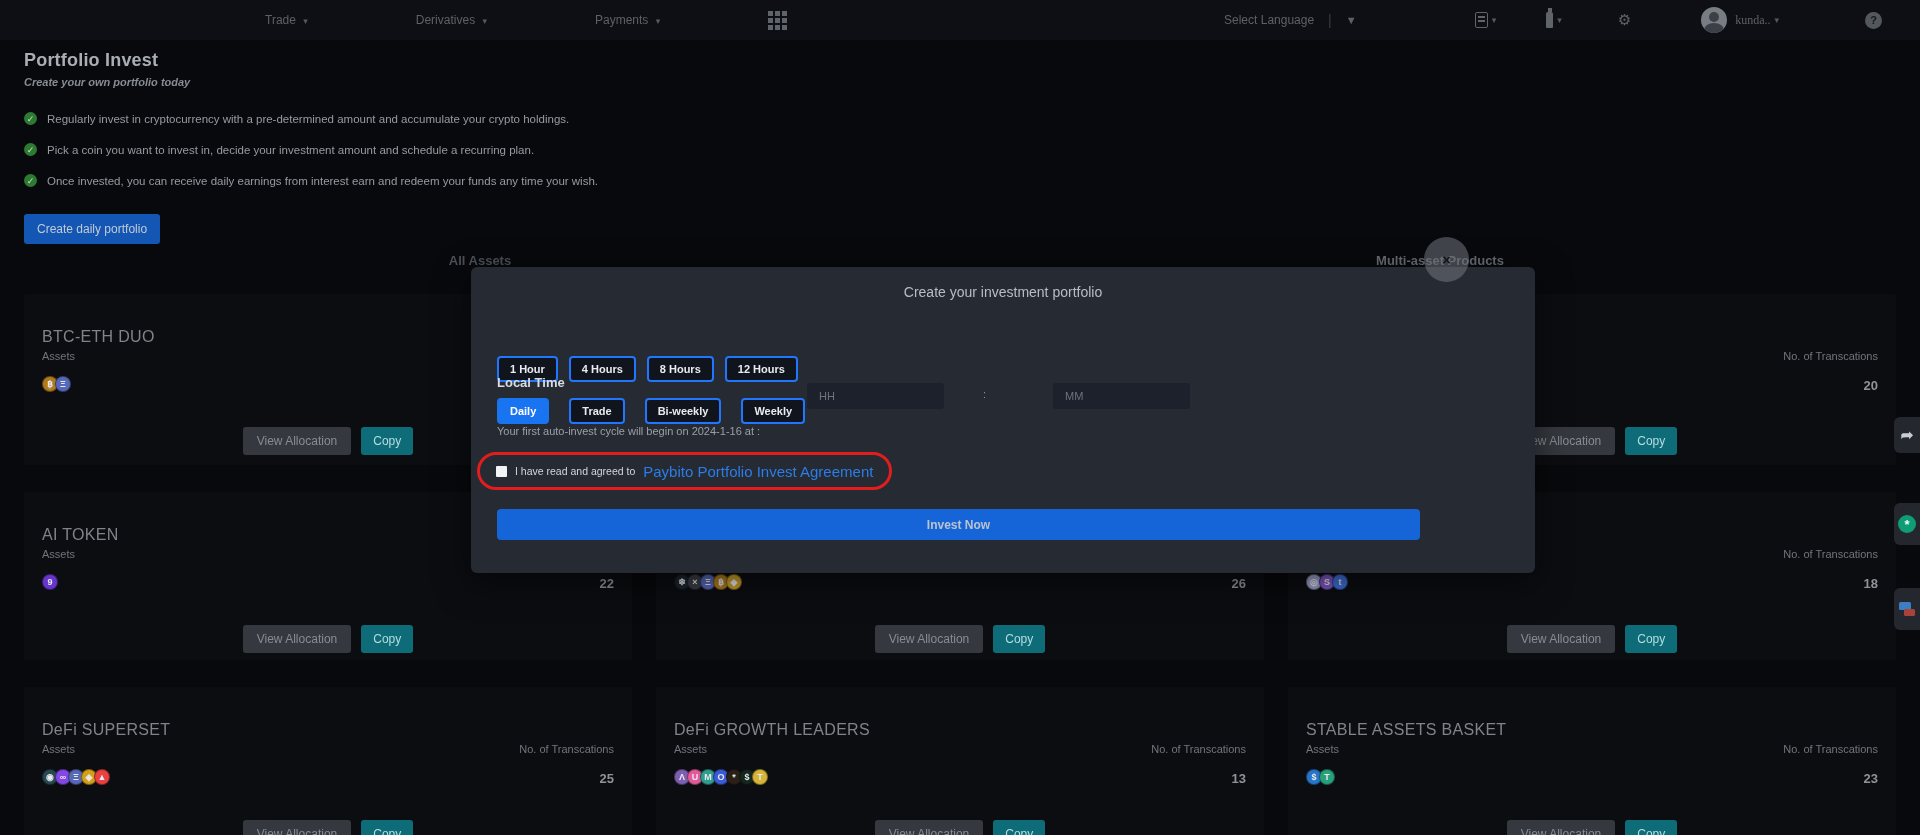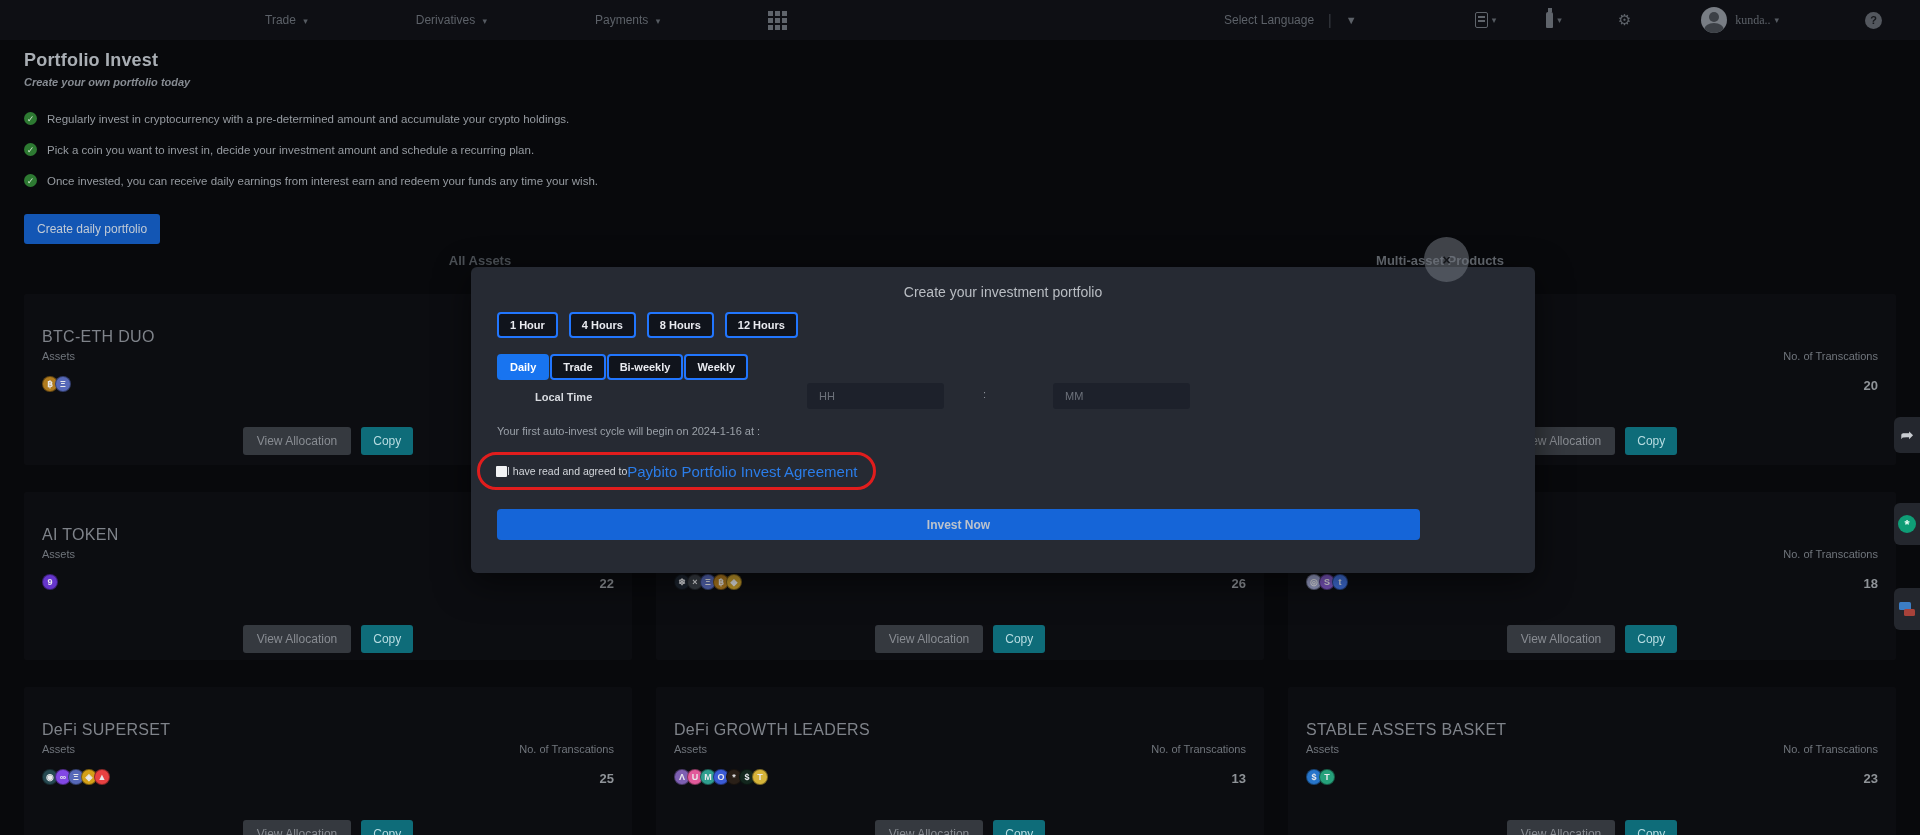--- a/index.html
+++ b/index.html
@@ -63,33 +63,33 @@
           display:flex; align-items:center; justify-content:center; border:1px solid rgba(0,0,0,.4); }
   .count { position:absolute; right:18px; top:84px; font-size:13px; font-weight:bold; color:#8f9398; }
   .card-buttons { position:absolute; left:0; right:0; top:133px; display:flex; justify-content:center; gap:10px; }
   .btn-view { background:#35393f; color:#888c92; border:none; font-size:12px; padding:7px 14px; border-radius:3px; cursor:pointer; font-family:inherit; }
   .btn-copy { background:#0e6c79; color:#b7dce1; border:none; font-size:12px; padding:7px 12px; border-radius:3px; cursor:pointer; font-family:inherit; }
   
   .modal { position:absolute; left:471px; top:267px; width:1064px; height:306px; background:#262a33;
            border-radius:6px; z-index:30; box-shadow:0 10px 35px rgba(0,0,0,.55); }
   .m-title { position:absolute; top:17px; left:0; right:0; text-align:center; font-size:14px; color:#b9bdc3; }
   .hours-row { position:absolute; left:26px; top:45px; display:flex; gap:11px; }
-  .freq-row { position:absolute; left:26px; top:87px; display:flex; gap:1px; }
+  .freq-row { position:absolute; left:26px; top:87px; display:flex; gap:20px; }
   .opt-btn { background:#10141c; border:2px solid #2176ff; color:#e9ebf0; font-size:11px; font-weight:bold;
-             padding:5px 11px; border-radius:4px; cursor:pointer; font-family:inherit; }
+             padding:5px 11px; border-radius:4px; cursor:pointer; font-family:inherit;margin-top:44px; }
   .opt-btn.selected { background:#1874f0; border-color:#1874f0; color:#ffffff; }
-  .local-time { position:absolute; left:26px; top:124px; font-size:11px; font-weight:bold; color:#d8dbe0;margin-left:38px; }
+  .local-time { position:absolute; left:26px; top:108px; font-size:13px; font-weight:bold; color:#d8dbe0; }
   .time-input { position:absolute; top:116px; width:137px; height:26px; background:#1d212b; border:none;
                 border-radius:3px; color:#cfd3da; font-size:11px; padding-left:12px; font-family:inherit; }
   .time-input::placeholder { color:#6d727b; }
   .hh { left:336px; } .mm { left:582px; }
   .time-colon { position:absolute; left:512px; top:121px; color:#8a8f97; font-size:11px; }
   .begin-text { position:absolute; left:26px; top:158px; font-size:11px; color:#9aa0a8; }
   .agreement-oval { position:absolute; left:6px; top:185px; height:38px; display:inline-flex; align-items:center;
-                    padding:0 16px; border:3px solid #e11d1d; border-radius:20px; }
+                    padding:0 16px; border:3px solid #e11d1d; border-radius:20px; gap:8px; }
   .agree-checkbox { appearance:none; -webkit-appearance:none; width:11px; height:11px; background:#f2f3f5;
                     border-radius:1px; margin:0; cursor:pointer; }
   .agree-text { font-size:10.5px; color:#d3d6db; white-space:nowrap; }
   .agree-link { font-size:15px; color:#2b7de9; white-space:nowrap; cursor:pointer; text-decoration:none; }
   .invest-btn { position:absolute; left:26px; top:242px; width:923px; height:31px; background:#1565d8; border:none;
                 border-radius:4px; color:#bcc3cc; font-size:12px; font-weight:bold; cursor:pointer; font-family:inherit; }
   
   .rail-btn { position:absolute; left:1894px; width:26px; border-radius:6px 0 0 6px; background:#24272e;
               display:flex; align-items:center; justify-content:center; cursor:pointer; z-index:25; }
   .rail-share { top:417px; height:36px; }

